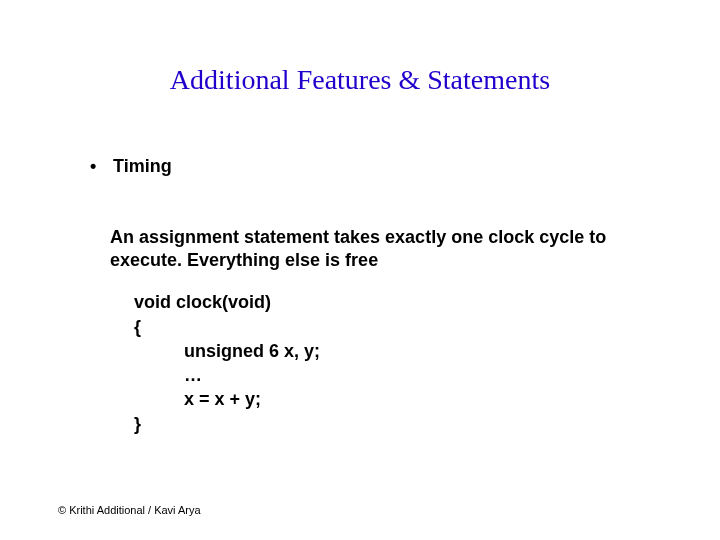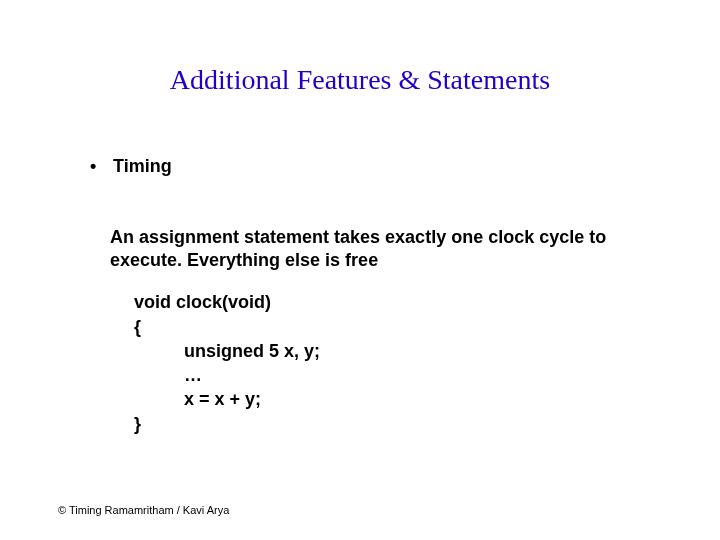--- a/index.html
+++ b/index.html
@@ -82,19 +82,19 @@
   <div class="bullet-row">
     <span class="bullet-dot">•</span>
     <span>Timing</span>
   </div>
 
   <div class="desc">An assignment statement takes exactly one clock cycle to execute. Everything else is free</div>
 
   <div class="code">
 <span>void clock(void)</span>
 <span>{</span>
-<span>          unsigned 5 x, y;</span>
+<span>          unsigned 6 x, y;</span>
 <span>          …</span>
 <span>          x = x + y;</span>
 <span>}</span></div>
 
-  <div class="footer">© Timing Ramamritham / Kavi Arya</div>
+  <div class="footer">© Krithi Additional / Kavi Arya</div>
 </div>
 
 </body></html>

